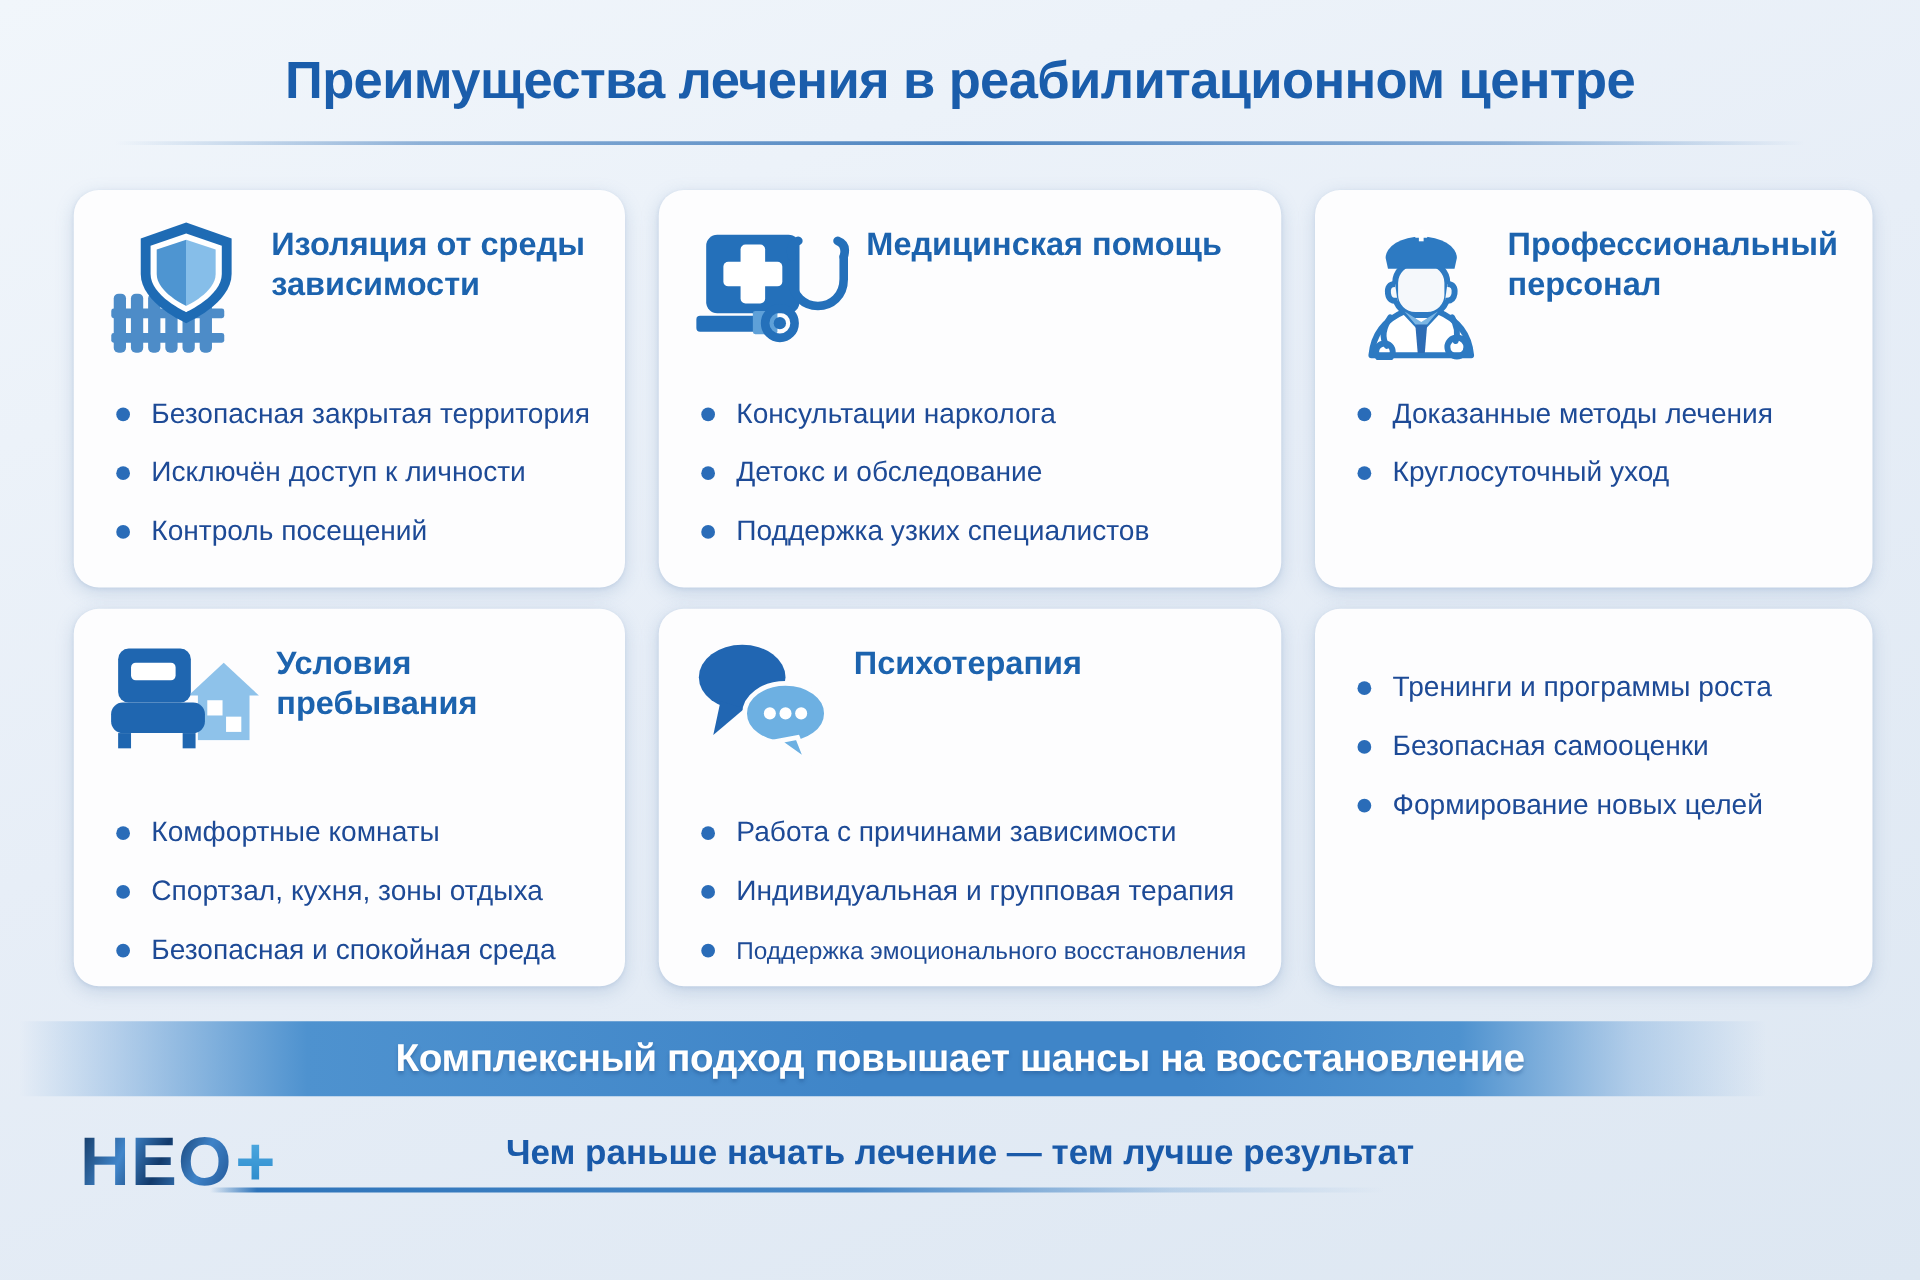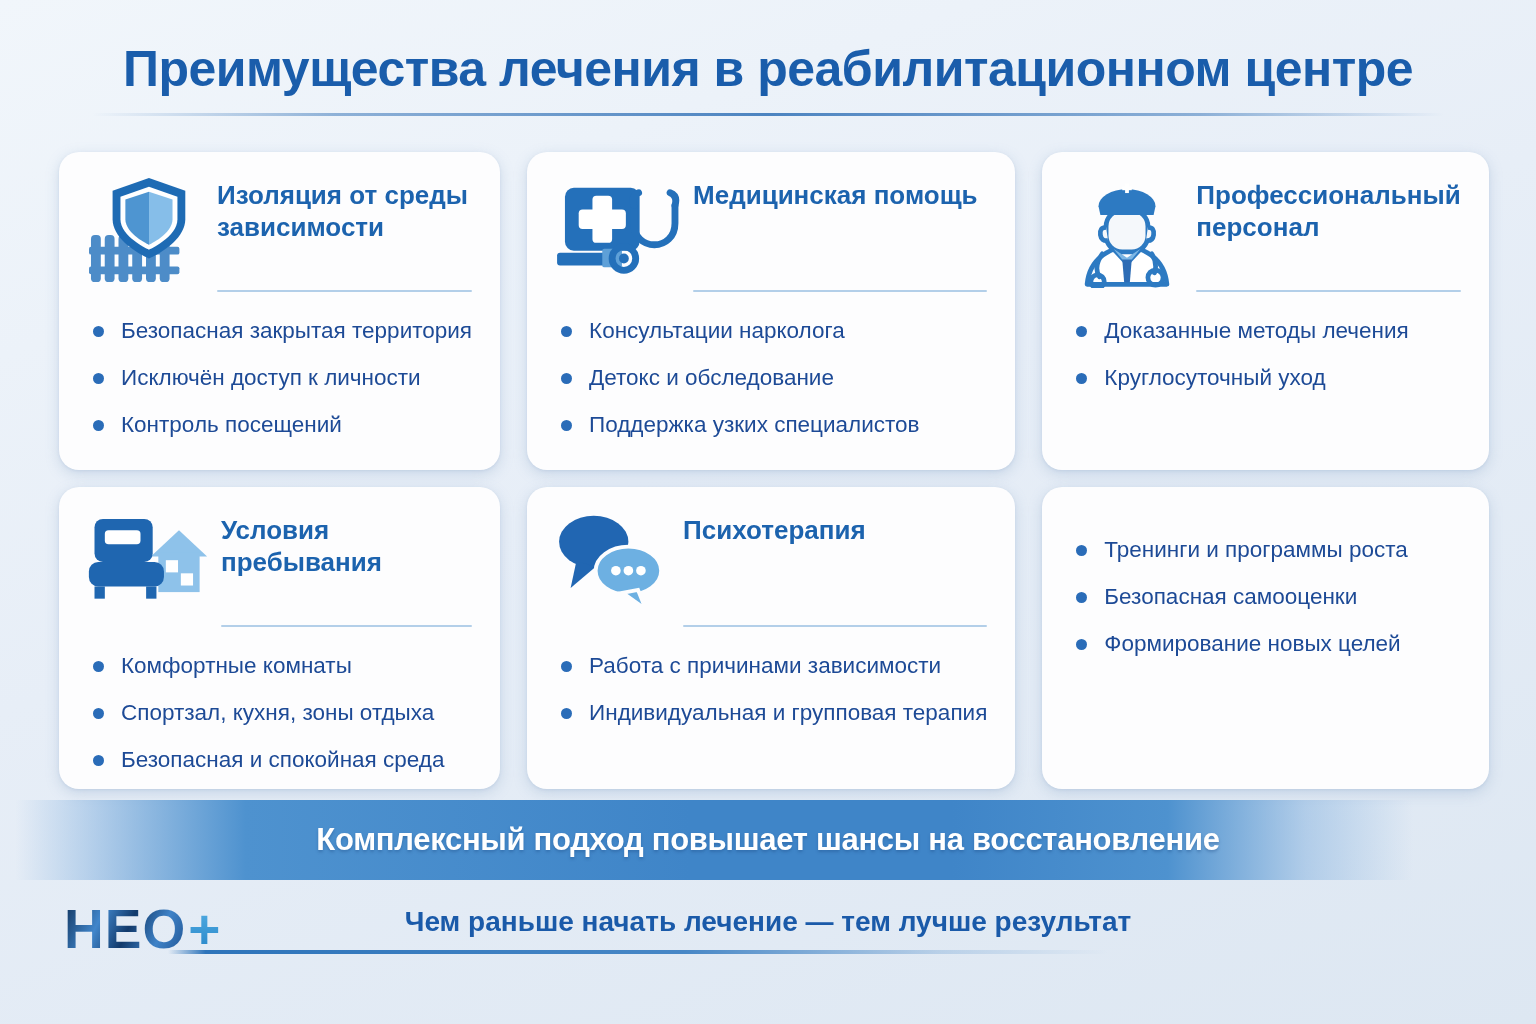--- a/index.html
+++ b/index.html
@@ -3,53 +3,53 @@
 <meta charset="utf-8">
 <style>
   html,body{margin:0;padding:0;}
   body{
     width:1536px;height:1024px;position:relative;overflow:hidden;
     font-family:"Liberation Sans", sans-serif;
     background:linear-gradient(160deg,#f1f6fb 0%,#e7eef7 45%,#dde7f2 100%);
   }
   .page-title{
     position:absolute;top:40px;left:0;width:100%;margin:0;text-align:center;
-    font-size:50px;font-weight:bold;color:#1a5dab;letter-spacing:-0.5px;
+    font-size:42px;font-weight:bold;color:#1a5dab;letter-spacing:-0.5px;
   }
   .title-divider{
     position:absolute;top:113px;left:6%;width:88%;height:3px;border-radius:2px;
     background:linear-gradient(90deg,rgba(47,111,181,0) 0%,rgba(47,111,181,.5) 18%,rgba(36,104,178,.8) 50%,rgba(47,111,181,.5) 82%,rgba(47,111,181,0) 100%);
   }
   .cards{
     position:absolute;top:152px;left:59px;width:1418px;
     display:grid;grid-template-columns:repeat(3,1fr);grid-template-rows:318px 302px;
     gap:17px 27px;
   }
   .card{
     background:#fdfdfe;border-radius:20px;box-sizing:border-box;
     padding:24px 28px;
     box-shadow:0 4px 14px rgba(120,150,190,.28),0 1px 3px rgba(120,150,190,.16);
   }
   .card-head{display:flex;align-items:flex-start;}
   .card-icon{flex:0 0 auto;margin-right:12px;}
-  .head-right{flex:1;display:flex;flex-direction:column;align-self:stretch;min-height:116px;}
+  .head-right{flex:1;display:flex;flex-direction:row;align-self:stretch;min-height:116px;}
   .card-title{font-size:26px;line-height:1.22;font-weight:bold;color:#1c63ae;margin:4px 0 0;}
   .head-divider{margin-top:auto;height:2px;background:#b3cfe9;border-radius:1px;}
   .bullets{list-style:none;margin:26px 0 0;padding:0 0 0 4px;}
   .bullets li{
     position:relative;padding-left:30px;margin-bottom:21px;
     font-size:22.5px;color:#1d4a96;white-space:nowrap;
   }
   .bullets li::before{
     content:"";position:absolute;left:2px;top:8px;width:11px;height:11px;
     border-radius:50%;background:#2a6cb8;
   }
   .bullets li.shrink{font-size:19.5px;padding-top:3px;}
   .banner{
-    position:absolute;top:800px;left:0;width:1536px;height:80px;
+    position:absolute;top:817px;left:0;width:1536px;height:60px;
     display:flex;align-items:center;justify-content:center;
     background:linear-gradient(90deg,rgba(90,150,210,0) 1%,rgba(120,170,220,.45) 6%,#4e92cf 16%,#3f85c8 45%,#3f85c8 62%,#4e92cf 76%,rgba(120,170,220,.45) 85%,rgba(90,150,210,0) 92%);
     border-radius:13px;
   }
   .banner-text{
     color:#ffffff;font-size:31px;font-weight:bold;letter-spacing:-0.3px;
     text-shadow:0 2px 3px rgba(25,70,125,.35);
   }
   .footer-logo{
     position:absolute;left:64px;top:897px;font-size:55px;font-weight:bold;letter-spacing:1px;
@@ -227,20 +227,21 @@
         </g>
       </svg>
       <div class="head-right">
         <div class="card-title">Психотерапия</div>
         <div class="head-divider"></div>
       </div>
     </div>
     <ul class="bullets">
       <li>Работа с причинами зависимости</li>
       <li>Индивидуальная и групповая терапия</li>
+      <li class="shrink">Поддержка эмоционального восстановления</li>
     </ul>
   </div>
 
   <div class="card">
     <ul class="bullets">
       <li>Тренинги и программы роста</li>
       <li>Безопасная самооценки</li>
       <li>Формирование новых целей</li>
     </ul>
   </div>

